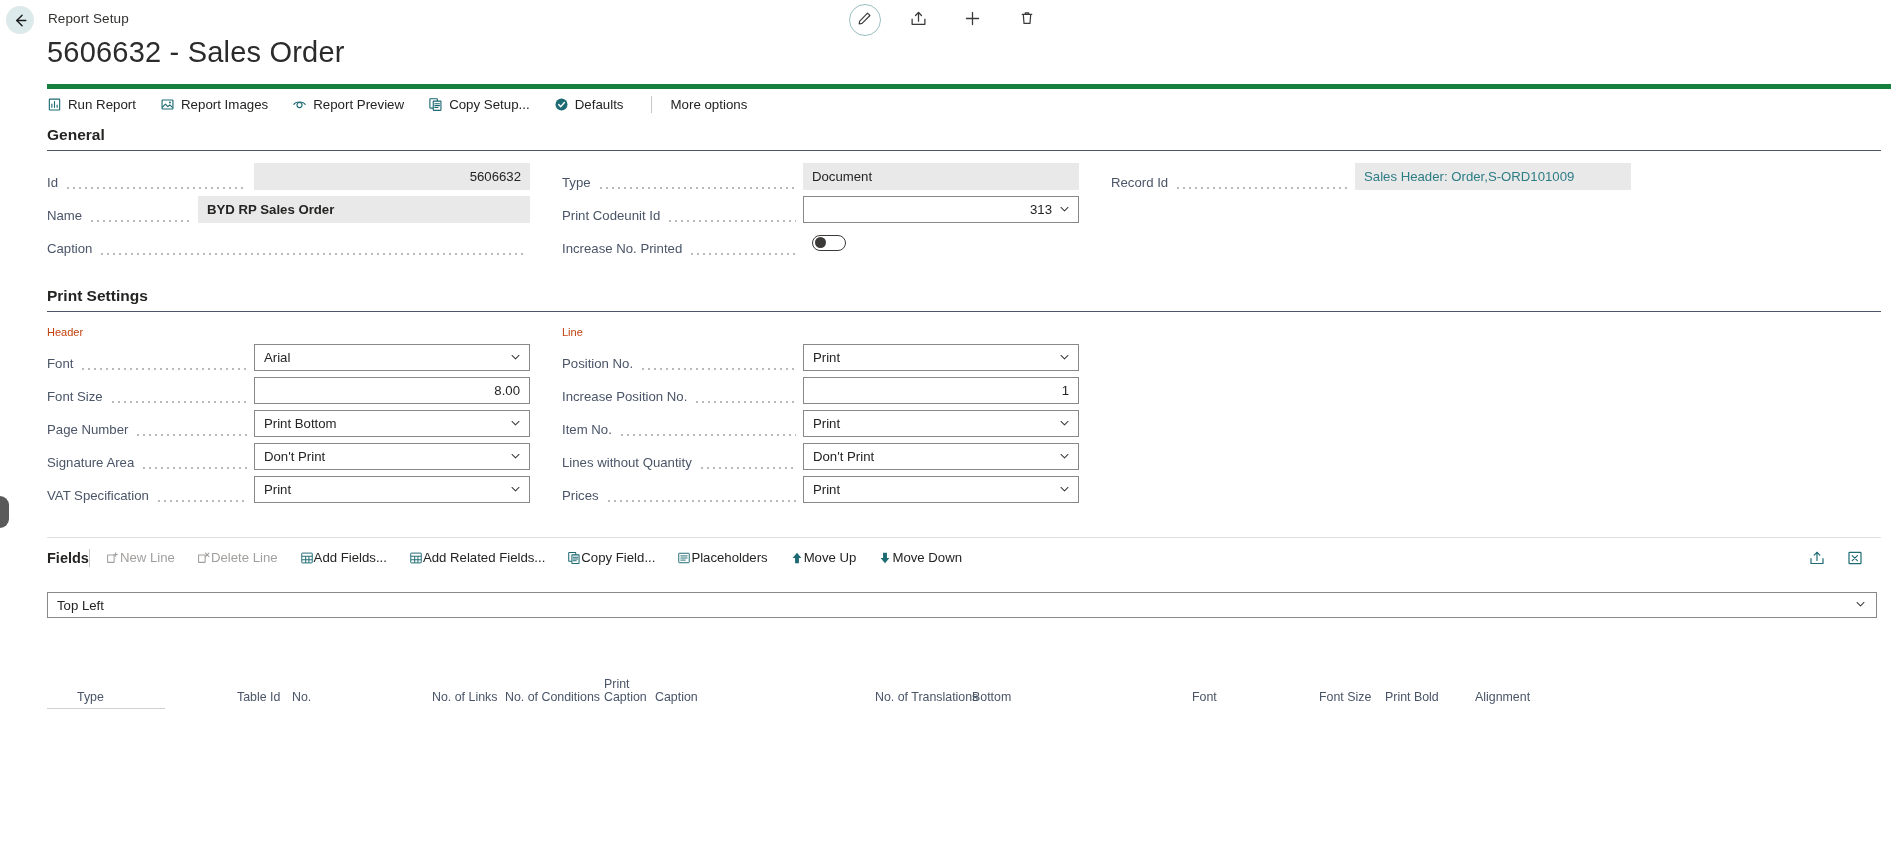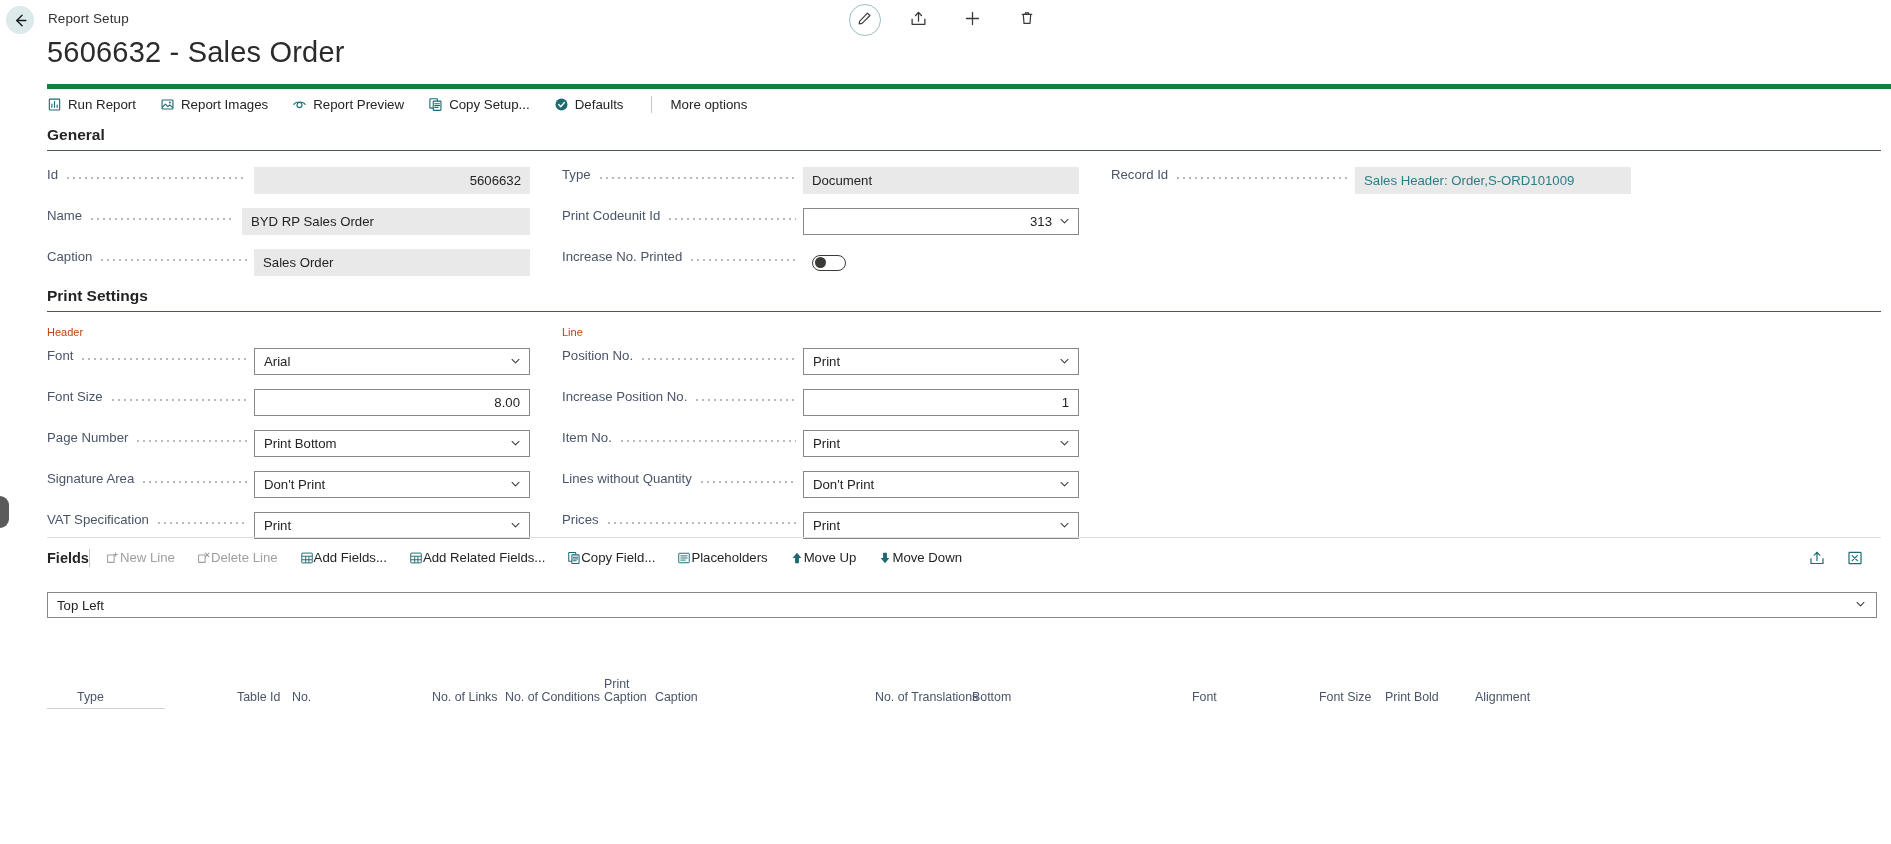--- a/index.html
+++ b/index.html
@@ -70,22 +70,22 @@
   .section-title {
     font-size: 15.5px; font-weight: 600; color: #252423;
     padding-bottom: 6px;
   }
   .section-rule { border-bottom: 1.6px solid #4a5568; }
 
   
   .cols { display: flex; }
   .col { display: flex; flex-direction: column; }
   .field {
-    display: flex; align-items: flex-start;
-    height: 31px; margin-top: 10px;
+    display: flex; align-items: flex-end;
+    height: 31px; margin-top: 2px;
   }
   .field-label {
     font-size: 13.2px; color: #4a5568; white-space: nowrap; flex-shrink: 0;
   }
   .dots {
     flex: 1 1 auto; height: 13px; margin: 0 7px;
     background-image: radial-gradient(circle, #b9b9b9 1px, transparent 1.2px);
     background-size: 6px 6px; background-position: 0 8px;
     background-repeat: repeat-x; min-width: 12px;
   }
@@ -281,26 +281,25 @@
 
       <div class="col" style="width:483px;">
         <div class="field">
           <span class="field-label">Id</span>
           <span class="dots"></span>
           <span class="ctl readonly right" style="width:276px;">5606632</span>
         </div>
         <div class="field">
           <span class="field-label">Name</span>
           <span class="dots"></span>
-          <span class="ctl readonly" style="width:288px;">BYD RP Sales Order</span>
+          <span class="ctl readonly" style="width:332px;font-weight:bold;">BYD RP Sales Order</span>
         </div>
         <div class="field">
           <span class="field-label">Caption</span>
           <span class="dots"></span>
-          <span class="ctl readonly" style="width:276px;">Sales Order</span>
         </div>
       </div>
 
       <div class="col" style="width:517px; margin-left:32px;">
         <div class="field">
           <span class="field-label">Type</span>
           <span class="dots"></span>
           <span class="ctl readonly" style="width:276px;">Document</span>
         </div>
         <div class="field">

